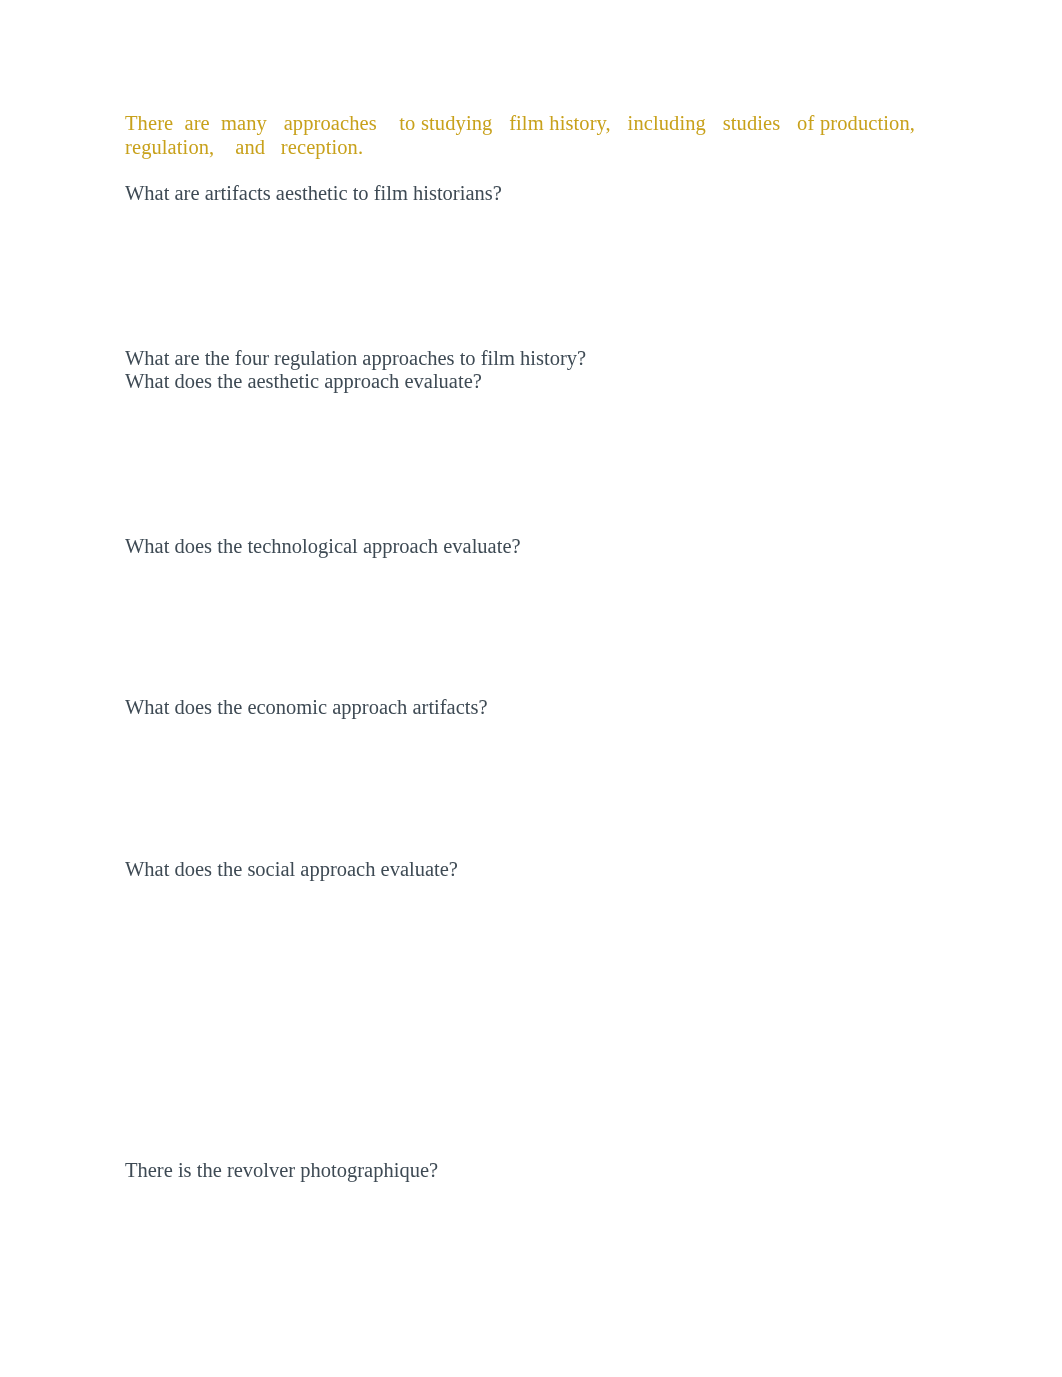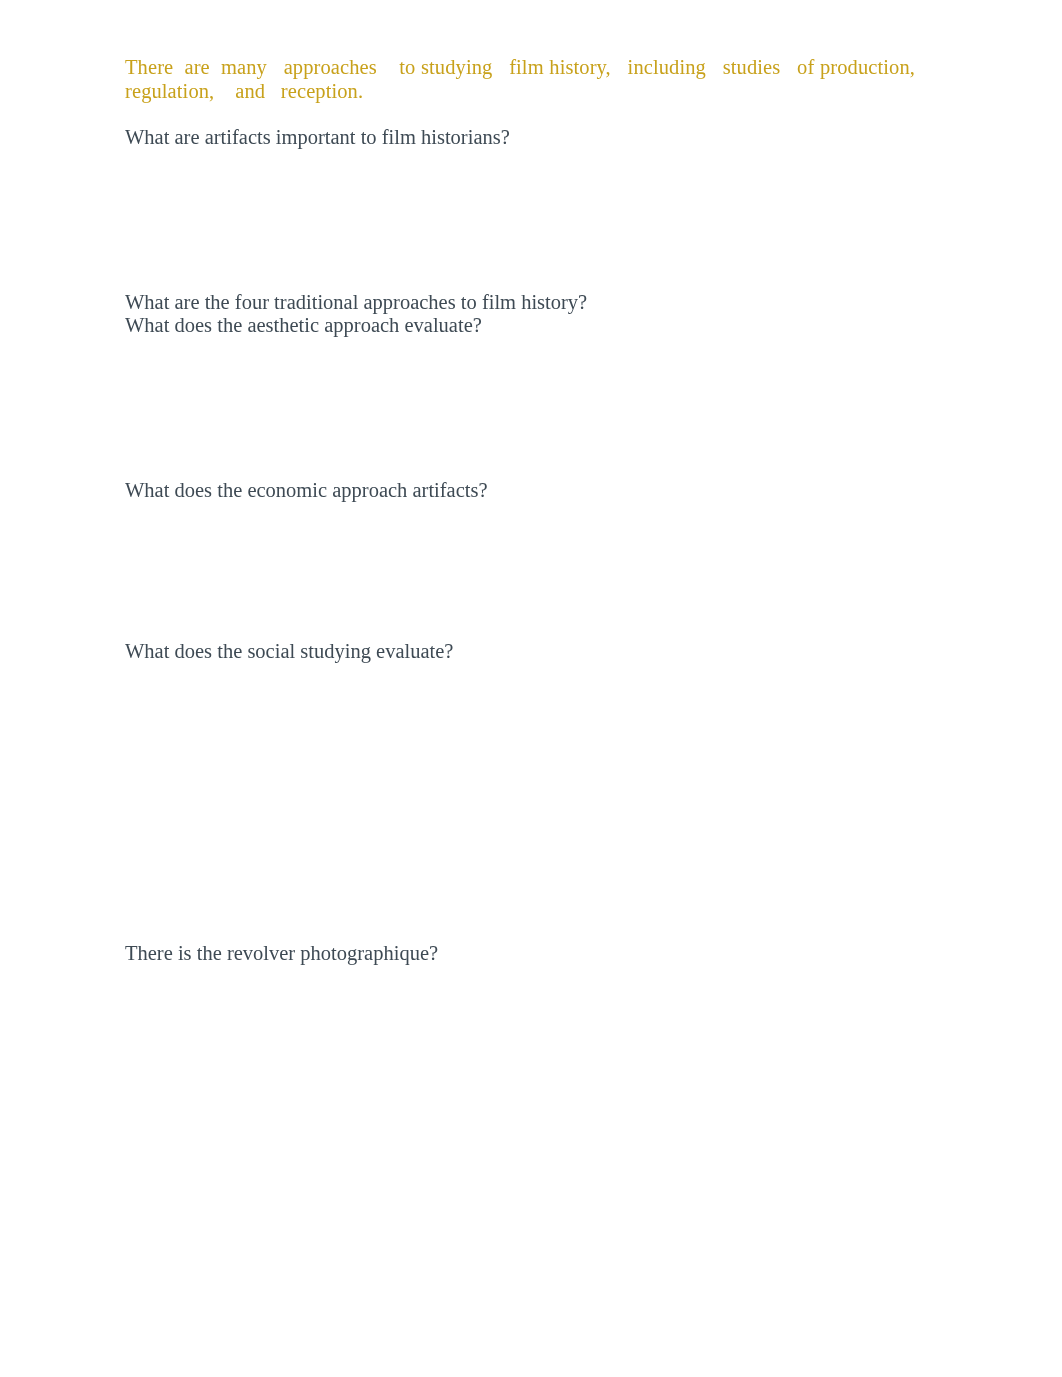--- a/index.html
+++ b/index.html
@@ -15,21 +15,21 @@
     font-family: "Liberation Serif", "DejaVu Serif", serif;
     -webkit-font-smoothing: antialiased;
   }
 
   .page {
     position: relative;
     width: 1062px;
     height: 1377px;
     background: #ffffff;
     box-sizing: border-box;
-    padding: 56px 147px 0 125px;
+    padding: 112px 147px 0 125px;
   }
 
   .doc-body {
     width: 790px;
   }
 
   
   .intro-paragraph {
     margin: 0 0 16px 0;
     color: #c8a11b;
@@ -76,38 +76,42 @@
 </style>
 </head>
 <body>
 
 <div class="page">
   <div class="doc-body">
 
     <p class="intro-paragraph">There  are  many   approaches    to studying   film history,   including   studies   of production,  regulation,    and   reception.</p>
 
     <div class="qa-block first-q">
-      <p class="q-line">What are artifacts important to film historians?</p>
+      <p class="q-line">What are artifacts aesthetic to film historians?</p>
       <div class="answer-space gap-1"></div>
     </div>
 
     <div class="qa-block grouped-lines">
-      <p class="q-line">What are the four traditional approaches to film history?</p>
+      <p class="q-line">What are the four regulation approaches to film history?</p>
       <p class="q-line">What does the aesthetic approach evaluate?</p>
       <div class="answer-space gap-2"></div>
     </div>
 
+    <div class="qa-block">
+      <p class="q-line">What does the technological approach evaluate?</p>
+      <div class="answer-space gap-3"></div>
+    </div>
 
     <div class="qa-block">
       <p class="q-line">What does the economic approach artifacts?</p>
       <div class="answer-space gap-4"></div>
     </div>
 
     <div class="qa-block">
-      <p class="q-line">What does the social studying evaluate?</p>
+      <p class="q-line">What does the social approach evaluate?</p>
       <div class="answer-space gap-5"></div>
     </div>
 
     <div class="qa-block">
       <div class="answer-space gap-6"></div>
     </div>
 
     <div class="qa-block">
       <p class="q-line">There is the revolver photographique?</p>
       <div class="answer-space gap-7"></div>

